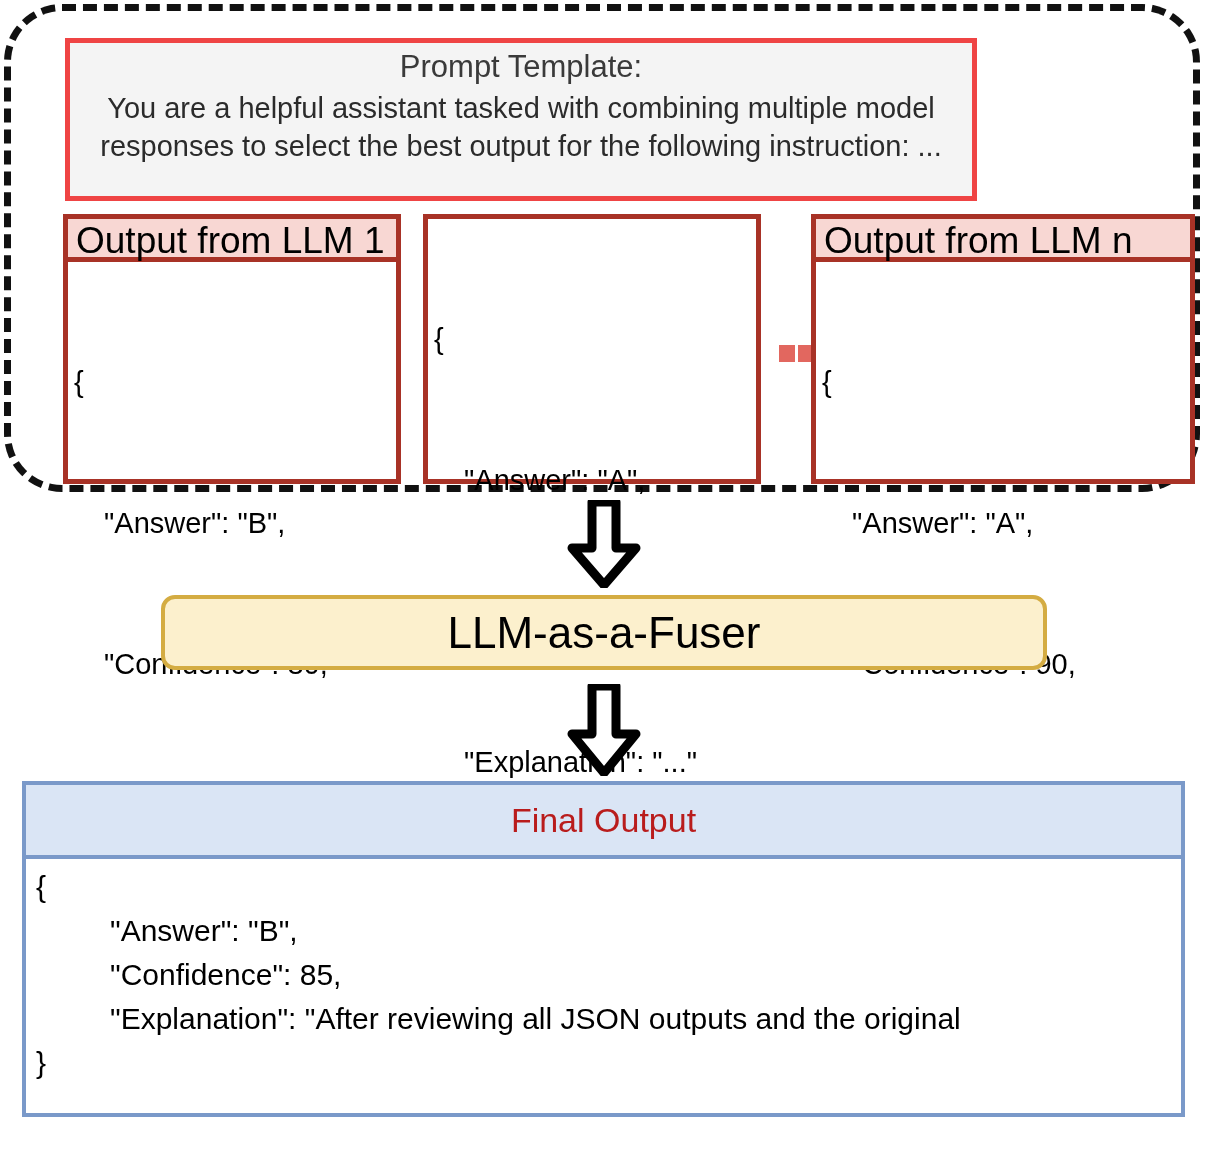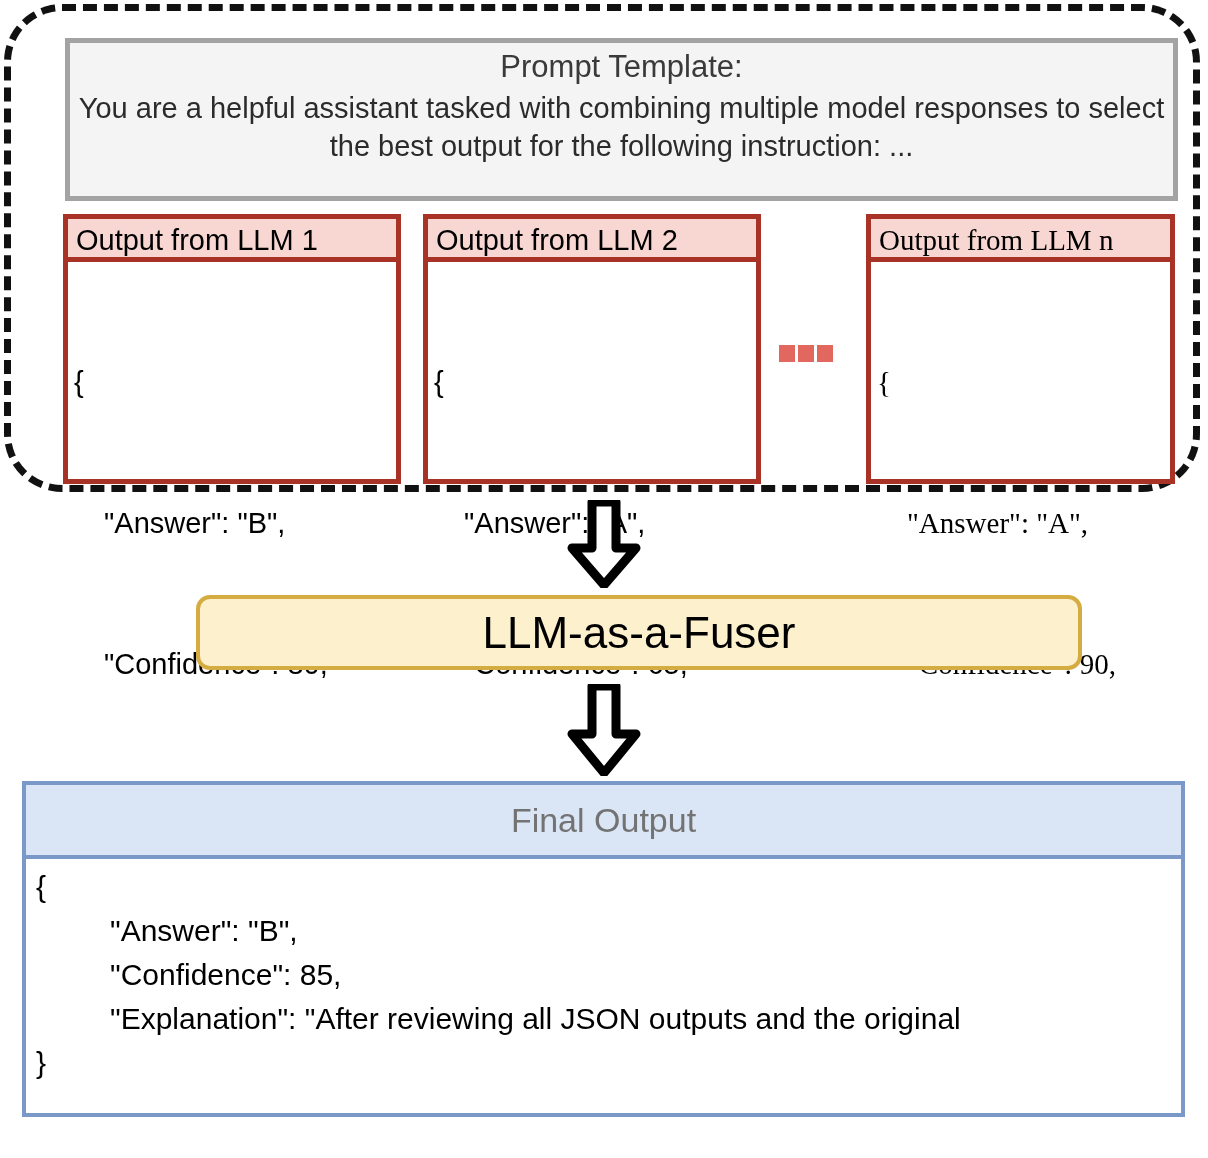--- a/index.html
+++ b/index.html
@@ -26,25 +26,25 @@
     box-sizing: border-box;
     border: 7px dashed #111111;
     border-radius: 58px;
   }
 
   
   #prompt-template {
     position: absolute;
     left: 54px;
     top: 27px;
-    width: 1113px;
+    width: 912px;
     height: 163px;
     box-sizing: border-box;
     background: #f4f4f4;
-    border: 5px solid #a3a3a3;
+    border: 5px solid #ef4444;
     padding: 4px 6px 0 6px;
   }
   #prompt-template .pt-title {
     text-align: center;
     font-size: 31px;
     line-height: 40px;
     color: #3a3a3a;
     white-space: nowrap;
   }
   #prompt-template .pt-body {
@@ -60,28 +60,28 @@
     position: absolute;
     top: 203px;
     width: 338px;
     height: 270px;
     box-sizing: border-box;
     border: 5px solid #a83226;
     background: #ffffff;
   }
   #llm-card-1 { left: 52px; }
   #llm-card-2 { left: 412px; }
-  #llm-card-n { left: 855px; width: 309px; font-family: Liberation Serif, serif; }
+  #llm-card-n { left: 800px; width: 384px; }
 
   .llm-head {
     background: #f8d7d3;
     border-bottom: 5px solid #a83226;
     height: 43px;
     line-height: 43px;
-    font-size: 29px;
+    font-size: 37px;
     padding-left: 8px;
     box-sizing: border-box;
     white-space: nowrap;
     color: #000;
   }
   .llm-body {
     font-size: 29px;
     line-height: 47px;
     padding: 3px 0 0 6px;
     white-space: pre;
@@ -129,21 +129,20 @@
     height: 75px;
     box-sizing: border-box;
     background: #fcf0cd;
     border: 4px solid #d4ac42;
     border-radius: 14px;
     text-align: center;
     font-size: 44px;
     line-height: 68px;
     white-space: nowrap;
     color: #000;
-    margin-left: 35px;
   }
 
   
   #final-output {
     position: absolute;
     left: 22px;
     top: 781px;
     width: 1163px;
     height: 336px;
     box-sizing: border-box;
@@ -151,21 +150,21 @@
     background: #ffffff;
   }
   #final-output .fo-head {
     background: #dae5f5;
     border-bottom: 4px solid #7a99c9;
     height: 70px;
     line-height: 70px;
     text-align: center;
     font-size: 34px;
     white-space: nowrap;
-    color: #737373;
+    color: #b91c1c;
   }
   #final-output .fo-body {
     font-size: 30px;
     line-height: 44px;
     padding: 6px 8px 0 10px;
     color: #000;
   }
   #final-output .fo-body .line { display: block; white-space: pre-wrap; }
   #final-output .fo-body .ind { padding-left: 74px; }
 </style>
@@ -187,21 +186,20 @@
     <div class="llm-body">
       <span class="brace">{</span>
       <span class="ind">"Answer": "B",</span>
       <span class="ind">"Confidence": 80,</span>
       <span class="ind">"Explanation": "..."</span>
       <span class="brace">}</span>
     </div>
   </div>
 
   <div class="llm-card" id="llm-card-2">
-    <div class="llm-head">Output from LLM 2</div>
     <div class="llm-body">
       <span class="brace">{</span>
       <span class="ind">"Answer": "A",</span>
       <span class="ind">"Confidence": 65,</span>
       <span class="ind">"Explanation": "..."</span>
       <span class="brace">}</span>
     </div>
   </div>
 
   <div id="cards-ellipsis">

